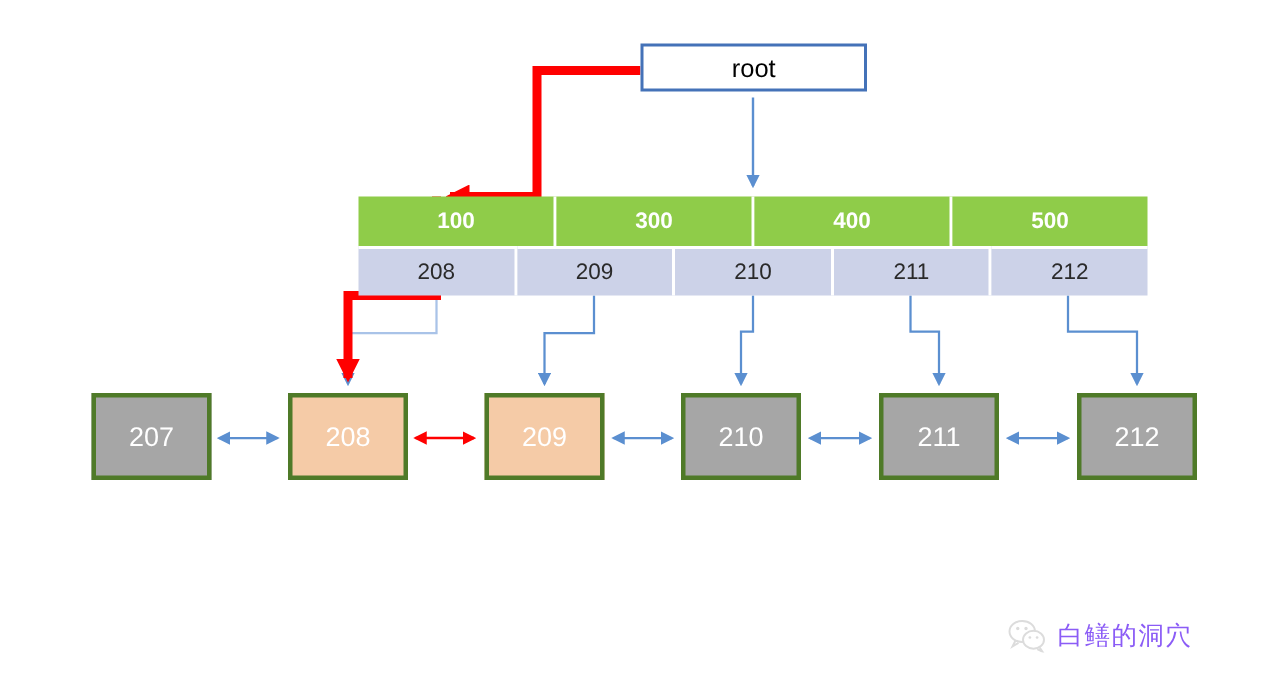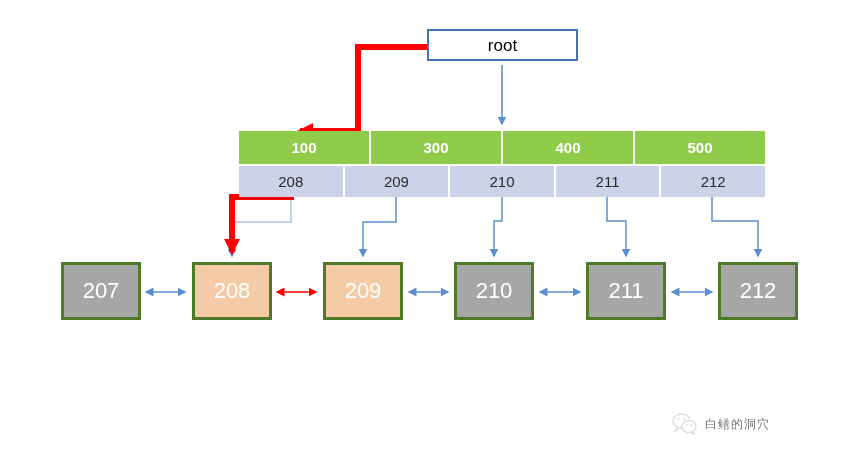--- a/index.html
+++ b/index.html
@@ -23,27 +23,27 @@
   .row.ptrs .cell{background:#ccd2e8;color:#2a2a2a;font-size:15px;
                   border-right:2px solid #ffffff;border-top:2px solid #ffffff;}
   .row.ptrs .cell:last-child{border-right:none;}
   .cell{flex:1 1 0;display:flex;align-items:center;justify-content:center;
         box-sizing:border-box;line-height:1;}
 
   
   .leaf{position:absolute;top:262px;width:80px;height:58px;
         border:3px solid #4f7a28;box-sizing:border-box;
         display:flex;align-items:center;justify-content:center;}
-  .leaf span{font-size:22px;color:#ffffff;line-height:1;}
+  .leaf span{font-size:18px;color:#ffffff;line-height:1;}
   .leaf.grey{background:#a6a6a6;}
   .leaf.peach{background:#f5cba7;}
 
   
   .watermark{position:absolute;left:672px;top:413px;display:flex;align-items:center;gap:7px;}
-  .wm-text{font-size:12px;color:#737373;letter-spacing:1px;line-height:1;
+  .wm-text{font-size:17px;color:#8b5cf6;letter-spacing:1px;line-height:1;
            font-family:"DejaVu Sans",sans-serif;}
 </style>
 </head>
 <body>
 
 <div id="canvas">
 
   <svg class="layer" viewBox="0 0 842 465">
     <defs>
       <marker id="blueArrow" markerWidth="9" markerHeight="9" refX="7.5" refY="4.5" orient="auto" markerUnits="userSpaceOnUse">

